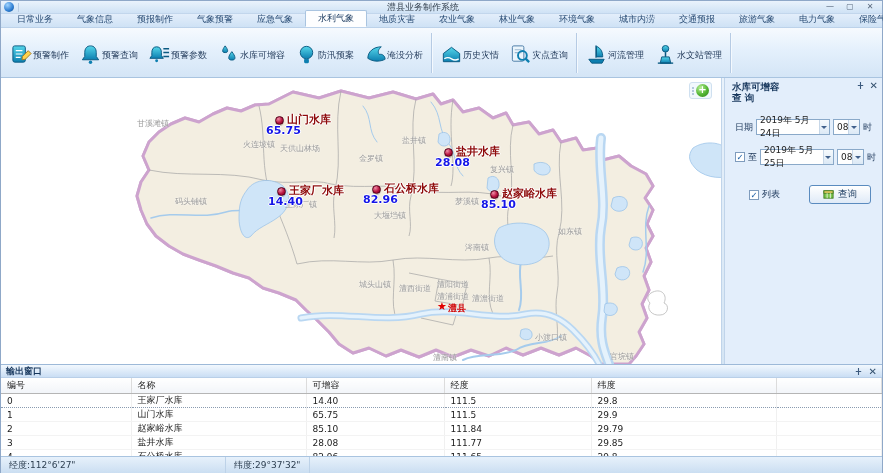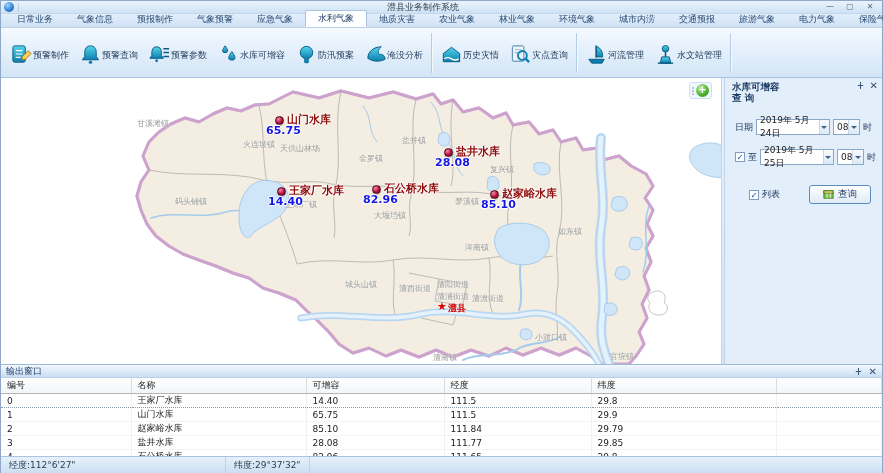--- a/index.html
+++ b/index.html
@@ -56,21 +56,21 @@
   .combo-date{width:74px;}
   .combo-hour{width:27px;}
   .combo .arrow{margin-left:auto;width:12px;height:100%;border-left:1px solid #c7d7e8;background:linear-gradient(#f6fafd,#dce9f6);display:flex;align-items:center;justify-content:center;}
   .combo .arrow::after{content:"";border:3px solid transparent;border-top-color:#41618c;margin-top:4px;}
   .cb{width:10px;height:10px;border:1px solid #7f9cbd;background:#fff;display:inline-flex;align-items:center;justify-content:center;font-size:8.5px;color:#1f62a8;line-height:1;flex:0 0 10px;}
   .qbtn{display:flex;align-items:center;gap:4px;justify-content:center;width:62px;height:19px;border:1px solid #5a8bbf;border-radius:3px;background:linear-gradient(#ffffff,#dfeaf7);font-size:9.5px;color:#16365c;margin-left:26px;cursor:default;}
 
   
   .output{flex:0 0 92px;height:92px;border-top:1px solid #9db9d8;display:flex;flex-direction:column;background:#fff;overflow:hidden;}
   .ow-titlebar{height:13px;flex:0 0 13px;background:linear-gradient(#f2f8fe,#cadef4);display:flex;align-items:center;padding:0 5px;border-bottom:1px solid #b9cfe8;}
-  .ow-title{font-size:9px;font-weight:normal;color:#16365c;}
+  .ow-title{font-size:9px;font-weight:bold;color:#16365c;}
   .ow-icons{margin-left:auto;display:flex;gap:6px;align-items:center;}
   table.out{border-collapse:collapse;width:100%;table-layout:fixed;font-size:9px;color:#1c1c1c;}
   table.out th{font-weight:normal;text-align:left;padding:1px 6px;border-bottom:1px solid #b5b5b5;border-right:1px solid #dcdcdc;height:12px;background:linear-gradient(#ffffff,#f2f5f9);}
   table.out td{padding:0 6px;height:11px;border-right:1px solid #f0f0f0;border-bottom:1px solid #f3f3f3;white-space:nowrap;overflow:hidden;}
   tr.focused td{border-top:1px dotted #8a9bb0;border-bottom:1px dotted #8a9bb0;}
 
   
   .statusbar{flex:0 0 18px;height:18px;background:linear-gradient(#e7f1fb,#c9ddf1);border-top:1px solid #a9c4e0;display:flex;align-items:center;font-size:9px;color:#2c3e50;}
   .sb-item{padding:0 8px;height:100%;display:flex;align-items:center;border-right:1px solid #bdd2e8;}
   .sb-item:first-child{width:225px;}
@@ -318,21 +318,21 @@
           <span class="town" style="left: 299px; top: 70px;">天供山林场</span>
           <span class="town" style="left: 337px; top: 80px; margin-left: 33px;">金罗镇</span>
           <span class="town" style="left: 413px; top: 62px;">盐井镇</span>
           <span class="town" style="left: 190px; top: 123px;">码头铺镇</span>
           <span class="town" style="left: 300px; top: 126px;">王家厂镇</span>
           <span class="town" style="left: 501px; top: 91px;">复兴镇</span>
           <span class="town" style="left: 466px; top: 123px;">梦溪镇</span>
           <span class="town" style="left: 389px; top: 137px;">大堰垱镇</span>
           <span class="town" style="left: 569px; top: 153px;">如东镇</span>
           <span class="town" style="left: 476px; top: 169px;">涔南镇</span>
-          <span class="town" style="left: 360px; top: 206px;">城头山镇</span>
+          <span class="town" style="left: 374px; top: 206px;">城头山镇</span>
           <span class="town" style="left: 414px; top: 210px;">澧西街道</span>
           <span class="town" style="left: 452px; top: 206px;">澧阳街道</span>
           <span class="town" style="left: 452px; top: 218px;">澧浦街道</span>
           <span class="town" style="left: 487px; top: 220px;">澧澹街道</span>
           <span class="town" style="left: 550px; top: 259px; text-align: right;">小渡口镇</span>
           <span class="town" style="left: 444px; top: 279px;">澧南镇</span>
           <span class="town" style="left: 621px; top: 278px;">官垸镇</span>
           <span class="res-marker" style="left: 274px; top: 38px;"></span>
           <span class="res-name" style="left: 286px; top: 34px;">山门水库</span>
           <span class="res-value" style="left: 265px; top: 46px;">65.75</span>

